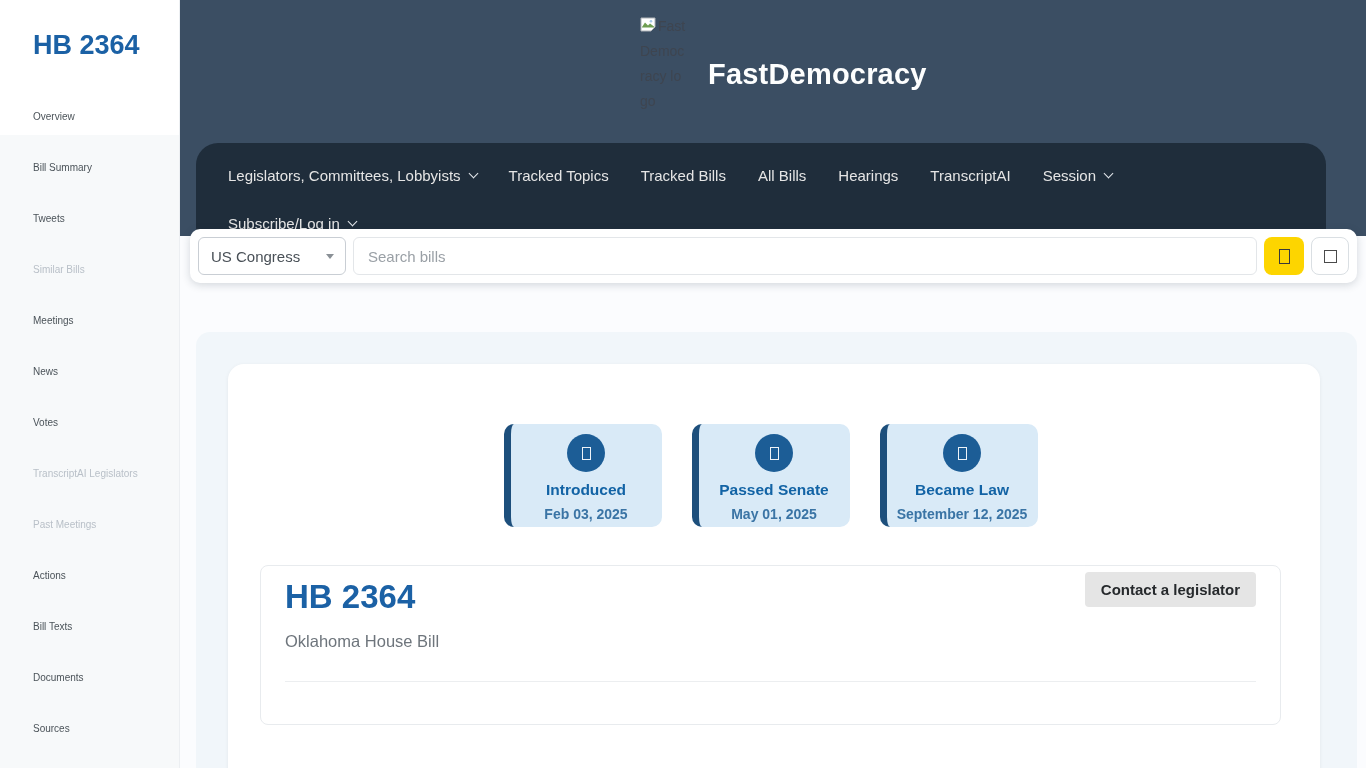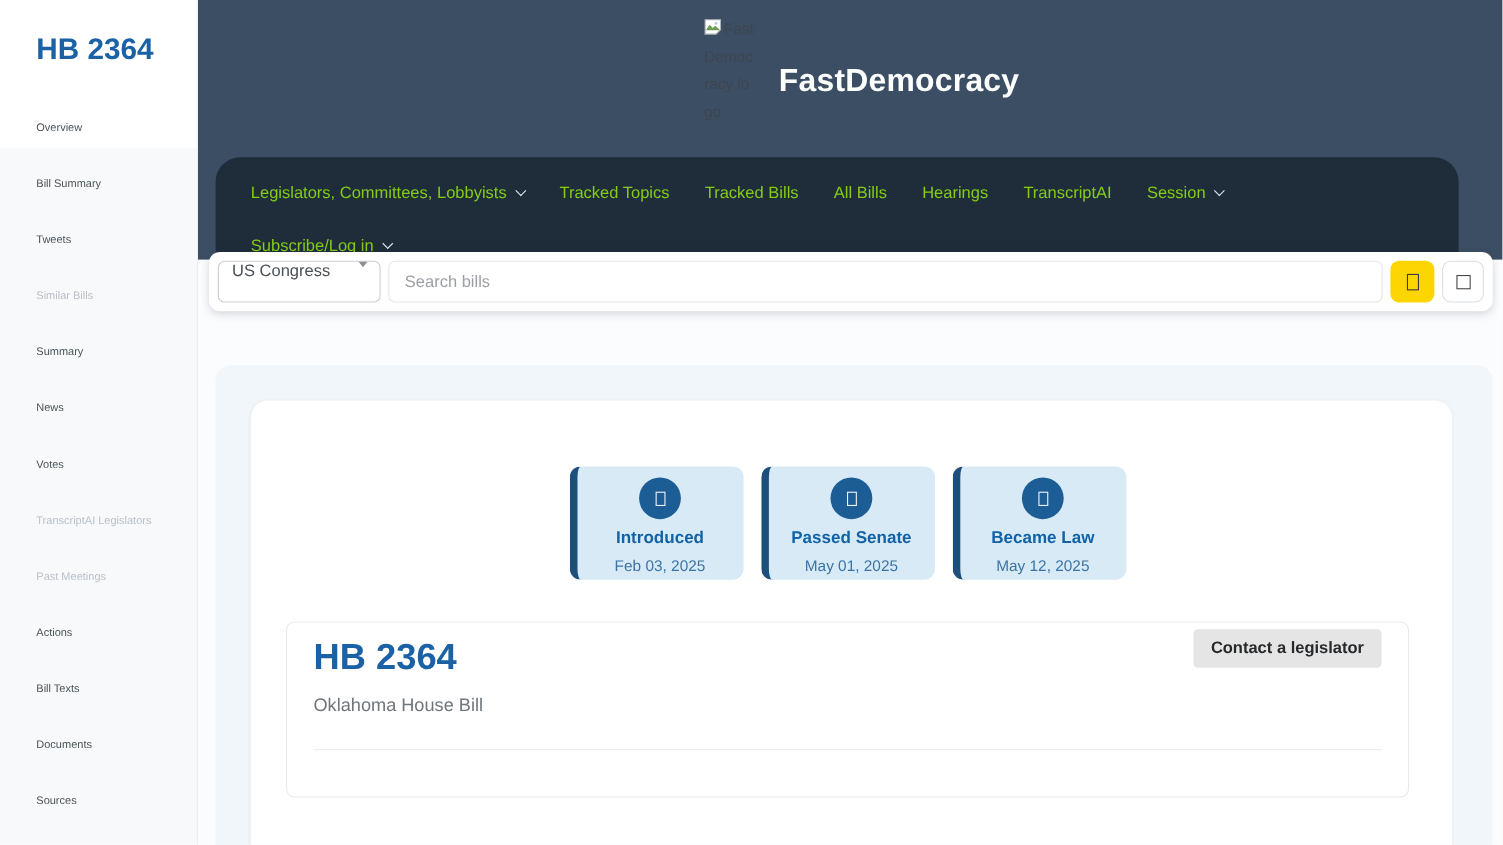--- a/index.html
+++ b/index.html
@@ -27,58 +27,58 @@
   .hero { height:236px; background:var(--header-bg,#3b4e63); }
   .brand-row { display:flex; align-items:flex-start; height:143px; padding:14px 0 0 460px; }
   .broken-logo { width:46px; font-size:14px; line-height:25px; color:#3e4550; word-break:break-all; }
   .broken-icon { vertical-align:-2px; margin-right:2px; }
   .brand-title { margin:44px 0 0 22px; font-size:29px; font-weight:700; color:#fdfefe; letter-spacing:.2px; }
 
   .navbar { margin:0 40px 0 16px; height:112px; background:var(--navbar-bg,#1f2d3b);
     border-radius:22px; padding:13px 16px; display:flex; flex-direction:column; justify-content:space-between; }
   .nav-row { display:flex; align-items:center; height:38px; }
   .nav-item { display:flex; align-items:center; gap:9px; padding:0 16px;
-    color:#84cc16; font-size:15px; text-decoration:none; cursor:pointer; white-space:nowrap; }
+    color:#e5e5e5; font-size:15px; text-decoration:none; cursor:pointer; white-space:nowrap; }
   .chev { display:inline-block; width:7px; height:7px; margin-top:-4px;
     border-right:1.6px solid #e4e8ec; border-bottom:1.6px solid #e4e8ec; transform:rotate(45deg); }
 
   
   .search-wrap { position:relative; margin:-7px 9px 0 10px; height:54px; background:#fff;
     border-radius:10px; box-shadow:0 2px 8px rgba(30,45,60,.18);
     display:flex; align-items:center; gap:7px; padding:0 8px; }
   .select-box { flex:0 0 148px; height:38px; border:1px solid #c9ced4; border-radius:6px;
-    display:flex; justify-content:space-between; padding:0 11px 0 12px;
+    display:flex; align-items:center; justify-content:space-between; padding:0 11px 0 12px;
     font-size:15px; color:#495057; cursor:pointer; background:#fff; }
   .select-arrow { width:0; height:0; border-left:4px solid transparent; border-right:4px solid transparent;
     border-top:5px solid #8a9096; }
   .search-input { flex:1 1 auto; height:38px; border:1px solid #e3e6e9; border-radius:6px;
     padding:0 14px; font-size:15px; color:#ef4444; outline:none; font-family:inherit; min-width:0; }
   .search-input::placeholder { color:#9aa0a6; }
   .btn-search { flex:0 0 40px; width:40px; height:38px; background:var(--accent-yellow,#fdd500);
     border:none; border-radius:8px; display:flex; align-items:center; justify-content:center; cursor:pointer; }
   .btn-alt { flex:0 0 38px; width:38px; height:38px; background:#fff; border:1px solid #dadfe3;
     border-radius:8px; display:flex; align-items:center; justify-content:center; cursor:pointer; }
   .tofu { display:inline-block; width:11px; height:15px; border:1px solid #3a3a3a; }
   .btn-alt .tofu { width:13px; height:13px; border-color:#4a4a4a; }
 
   
   .content-outer { margin:49px 9px 0 16px; background:#f1f6fa; border-radius:14px;
     padding:32px 37px 32px 32px; height:500px; }
   .content-card { background:#fff; border-radius:16px; box-shadow:0 1px 4px rgba(0,0,0,.06);
     padding:60px 39px 40px 32px; min-height:430px; }
 
-  .timeline { display:flex; justify-content:center; gap:16px; }
+  .timeline { display:flex; justify-content:center; gap:30px; }
   .tl-card { width:158px; height:103px; background:var(--timeline-card-bg,#d9eaf7);
     border-left:7px solid var(--timeline-border,#1d4f7c); border-radius:10px;
     text-align:center; padding-top:10px; }
   .tl-circle { width:38px; height:38px; border-radius:50%; background:#1c5d96;
     margin:0 auto; display:flex; align-items:center; justify-content:center; }
   .tl-circle .tofu { width:9px; height:13px; border:1px solid #eef3f8; }
   .tl-label { margin-top:9px; font-size:15.5px; font-weight:700; color:#1263a5; }
-  .tl-date { margin-top:7px; font-size:14px; color:#3a74a5; }
+  .tl-date { margin-top:7px; font-size:14px; color:#3a74a5;font-weight:bold; }
 
   .bill-card { margin-top:38px; background:#fff; border:1px solid #e8ebee; border-radius:8px;
     padding:4px 24px 24px; min-height:160px; }
   .bill-head { display:flex; justify-content:space-between; align-items:flex-start; }
   .bill-id { margin-top:8px; font-size:33px; font-weight:700; color:var(--primary-blue,#1b61a5); }
   .bill-sub { margin-top:16px; font-size:16.5px; color:#6e757c; }
   .contact-btn { margin-top:2px; background:#e5e5e5; border:none; border-radius:4px;
     padding:9px 16px; font-size:15px; font-weight:700; color:#26292c; font-family:inherit; cursor:pointer; }
   .bill-divider { margin-top:30px; border:none; border-top:1px solid #eceef0; }
 </style>
@@ -92,21 +92,21 @@
     <nav class="sidebar-nav">
 
         <a class="side-item">Overview</a>
 
         <a class="side-item">Bill Summary</a>
 
         <a class="side-item">Tweets</a>
 
         <a class="side-item disabled">Similar Bills</a>
 
-        <a class="side-item">Summary</a>
+        <a class="side-item">Meetings</a>
 
         <a class="side-item">News</a>
 
         <a class="side-item">Votes</a>
 
         <a class="side-item disabled">TranscriptAI Legislators</a>
 
         <a class="side-item disabled">Past Meetings</a>
 
         <a class="side-item">Actions</a>
@@ -213,21 +213,21 @@
               </div>
               <div class="tl-label">Passed Senate</div>
               <div class="tl-date">May 01, 2025</div>
             </div>
 
             <div class="tl-card">
               <div class="tl-circle">
                 <span class="tofu"></span>
               </div>
               <div class="tl-label">Became Law</div>
-              <div class="tl-date">May 12, 2025</div>
+              <div class="tl-date">September 12, 2025</div>
             </div>
 
         </div>
 
         <div class="bill-card">
           <div class="bill-head">
             <div>
               <h2 class="bill-id">HB 2364</h2>
               <div class="bill-sub">Oklahoma House Bill</div>
             </div>

